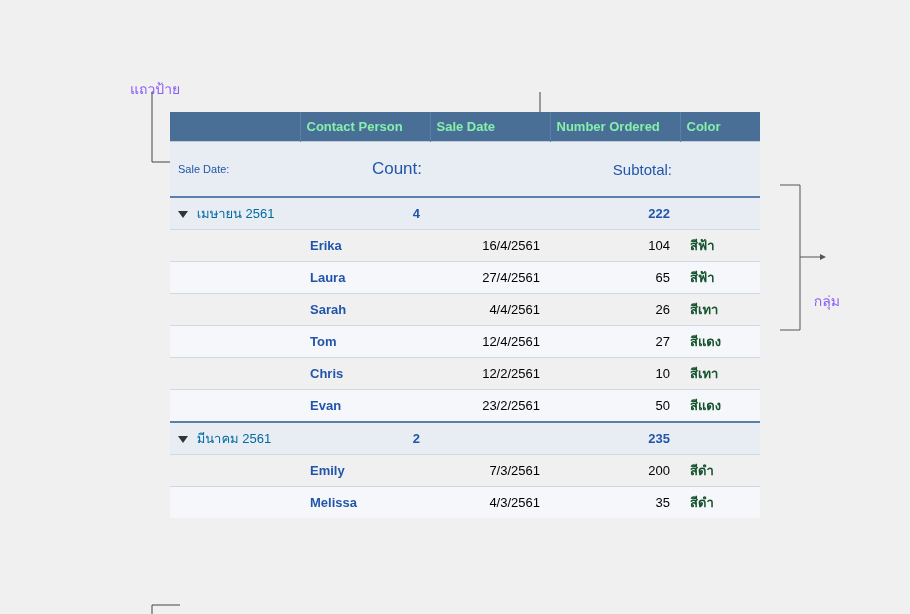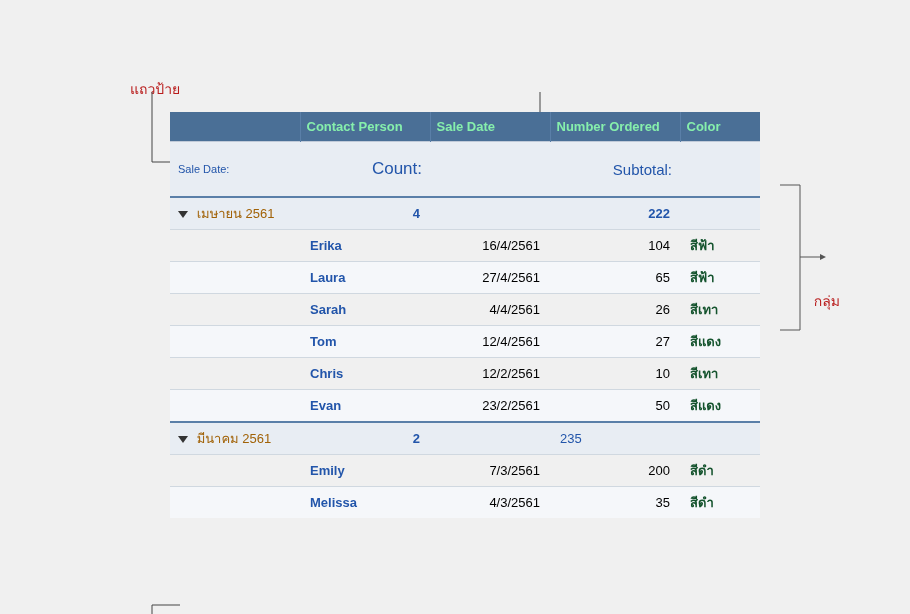--- a/index.html
+++ b/index.html
@@ -10,21 +10,21 @@
       align-items: flex-start;
       justify-content: center;
       padding: 60px 40px 60px 80px;
       min-height: 614px;
       position: relative;
     }
 
     .annotation {
       position: absolute;
       font-size: 14px;
-      color: #b91c1c;
+      color: #8b5cf6;
       font-weight: 400;
     }
 
     .annotation-top-left {
       top: 18px;
       left: 50px;
     }
 
     .annotation-top-center {
       top: 18px;
@@ -53,21 +53,21 @@
       margin-top: 36px;
     }
 
     
     tr.group-header td {
       background: #e8edf3;
       font-weight: 400;
       font-size: 13px;
       padding: 5px 8px;
       border-top: 2px solid #5a7fa8;
-      color: #a16207;
+      color: #0369a1;
     }
 
     
     tr.data-row td {
       padding: 5px 10px;
       border-top: 1px solid #d0d8e0;
       color: #000;
     }
 
     tr.data-row td.name-cell {
@@ -235,21 +235,21 @@
       <td class="number-cell">50</td>
       <td class="color-cell">สีแดง</td>
     </tr>
           <tr class="group-header">
     <td style="border-top:2px solid #5a7fa8;background:#e8edf3;padding:5px 8px;">
       <span class="triangle-down"></span>
       <span style="font-weight:400;">มีนาคม 2561</span>
     </td>
     <td style="border-top:2px solid #5a7fa8;background:#e8edf3;color:#2255aa;font-weight:700;text-align:right;padding:5px 10px;">2</td>
     <td style="border-top:2px solid #5a7fa8;background:#e8edf3;"></td>
-    <td style="border-top:2px solid #5a7fa8;background:#e8edf3;color:#2255aa;font-weight:400;padding:5px 10px;">235</td>
+    <td style="border-top:2px solid #5a7fa8;background:#e8edf3;color:#2255aa;font-weight:700;text-align:right;padding:5px 10px;">235</td>
     <td style="border-top:2px solid #5a7fa8;background:#e8edf3;"></td>
   </tr>
           <tr class="data-row">
       <td></td>
       <td class="name-cell">Emily</td>
       <td class="date-cell">7/3/2561</td>
       <td class="number-cell">200</td>
       <td class="color-cell">สีดำ</td>
     </tr>
           <tr class="data-row alt">

